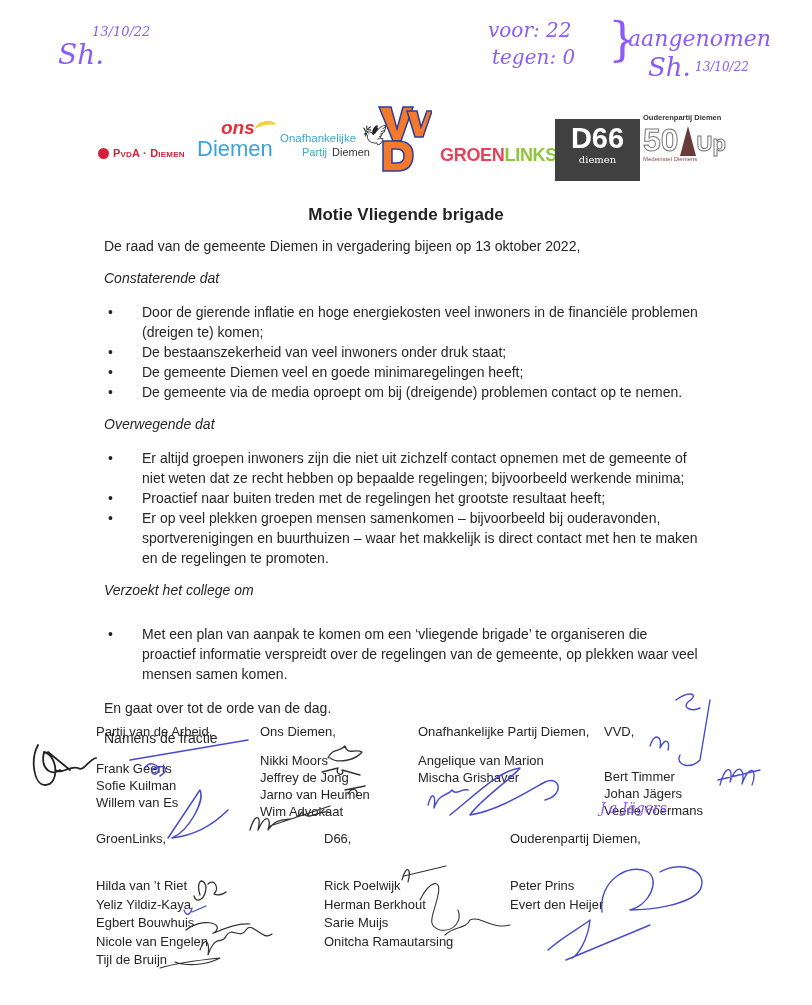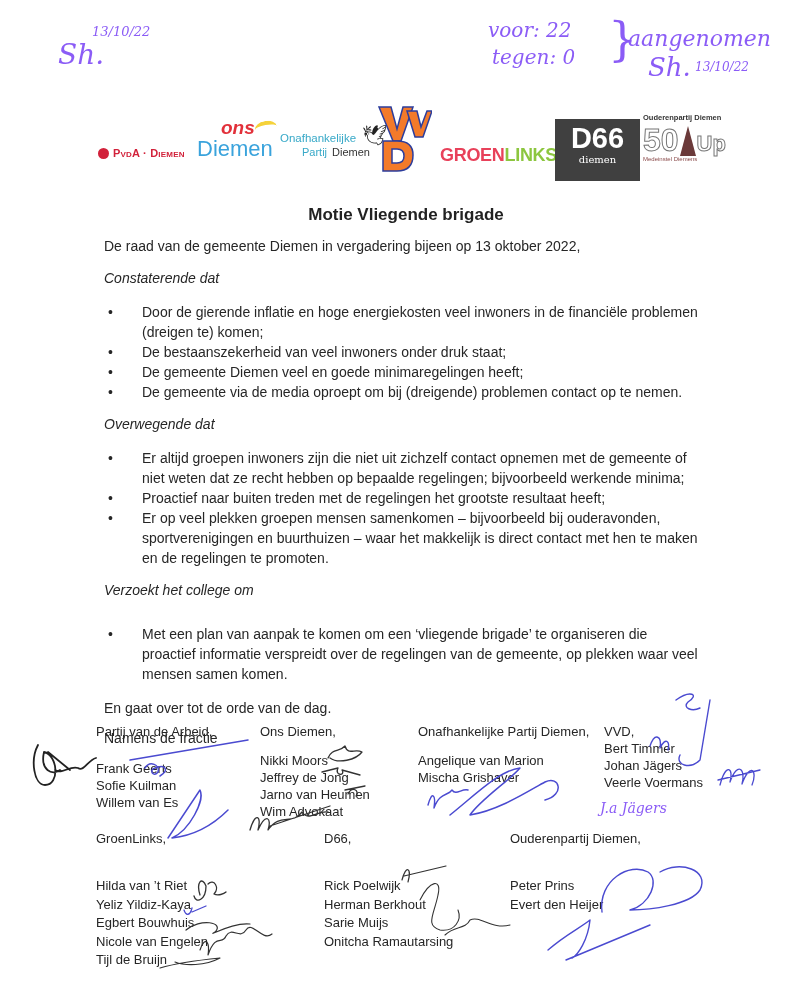--- a/index.html
+++ b/index.html
@@ -120,21 +120,21 @@
   <div>Jeffrey de Jong</div>
   <div>Jarno van Heumen</div>
   <div>Wim Advokaat</div>
 </div>
 <div class="abs sig-block" style="top:723px;left:418px;">
   <div style="margin-bottom:12px;">Onafhankelijke Partij Diemen,</div>
   <div>Angelique van Marion</div>
   <div>Mischa Grishaver</div>
 </div>
 <div class="abs sig-block" style="top:723px;left:604px;">
-  <div style="margin-bottom:0;">VVD,</div>
+  <div style="margin-bottom:28px;">VVD,</div>
   <div>Bert Timmer</div>
   <div>Johan Jägers</div>
   <div>Veerle Voermans</div>
 </div>
 
 <div class="abs sig-block" style="top:830px;left:96px;">
   <div style="margin-bottom:30px;">GroenLinks,</div>
   <div style="line-height:18.5px;">Hilda van ’t Riet</div>
   <div style="line-height:18.5px;">Yeliz Yildiz-Kaya</div>
   <div style="line-height:18.5px;">Egbert Bouwhuis</div>

